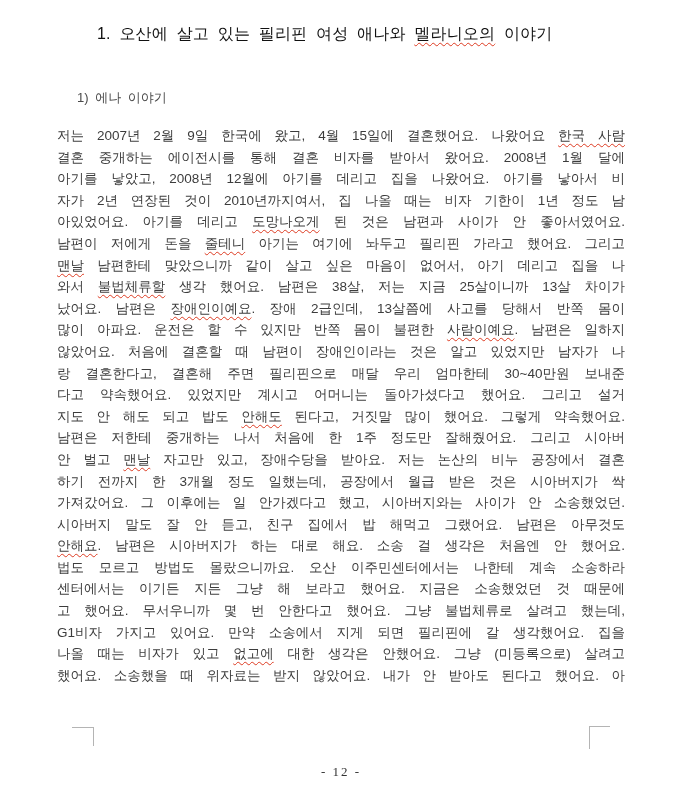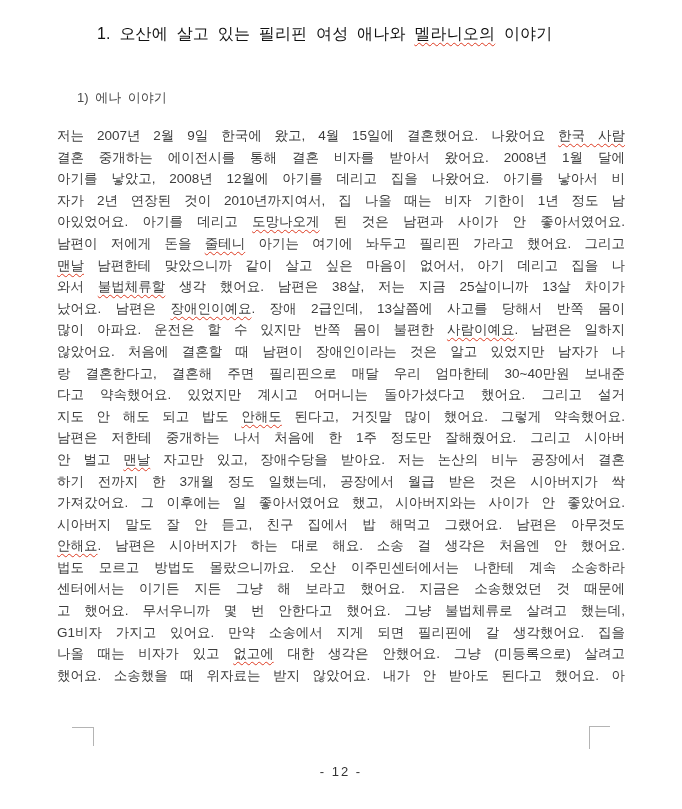--- a/index.html
+++ b/index.html
@@ -85,20 +85,21 @@
   }
   .pagenum {
     position: absolute;
     left: 0;
     right: 0;
     top: 764px;
     text-align: center;
     font-size: 13px;
     color: #333333;
     letter-spacing: 2px;
+    font-family: Liberation Serif, serif;
   }
 </style>
 </head>
 <body>
 
 <div class="page">
   <h1 class="title"><span>1. 오산에 살고 있는 필리핀 여성 애나와 </span><span class="sp">멜라니오의</span><span> 이야기</span></h1>
   <div class="subtitle">1) 에나 이야기</div>
   <div class="body-text">
       <div class="line"><span>저는 2007년 2월 9일 한국에 왔고, 4월 15일에 결혼했어요. 나왔어요 </span><span class="sp">한국 사람</span></div>
@@ -111,21 +112,21 @@
       <div class="line"><span>와서 </span><span class="sp">불법체류할</span><span> 생각 했어요. 남편은 38살, 저는 지금 25살이니까 13살 차이가</span></div>
       <div class="line"><span>났어요. 남편은 </span><span class="sp">장애인이예요</span><span>. 장애 2급인데, 13살쯤에 사고를 당해서 반쪽 몸이</span></div>
       <div class="line"><span>많이 아파요. 운전은 할 수 있지만 반쪽 몸이 불편한 </span><span class="sp">사람이예요</span><span>. 남편은 일하지</span></div>
       <div class="line"><span>않았어요. 처음에 결혼할 때 남편이 장애인이라는 것은 알고 있었지만 남자가 나</span></div>
       <div class="line"><span>랑 결혼한다고, 결혼해 주면 필리핀으로 매달 우리 엄마한테 30~40만원 보내준</span></div>
       <div class="line"><span>다고 약속했어요. 있었지만 계시고 어머니는 돌아가셨다고 했어요. 그리고 설거</span></div>
       <div class="line"><span>지도 안 해도 되고 밥도 </span><span class="sp">안해도</span><span> 된다고, 거짓말 많이 했어요. 그렇게 약속했어요.</span></div>
       <div class="line"><span>남편은 저한테 중개하는 나서 처음에 한 1주 정도만 잘해줬어요. 그리고 시아버</span></div>
       <div class="line"><span>안 벌고 </span><span class="sp">맨날</span><span> 자고만 있고, 장애수당을 받아요. 저는 논산의 비누 공장에서 결혼</span></div>
       <div class="line"><span>하기 전까지 한 3개월 정도 일했는데, 공장에서 월급 받은 것은 시아버지가 싹</span></div>
-      <div class="line"><span>가져갔어요. 그 이후에는 일 좋아서였어요 했고, 시아버지와는 사이가 안 좋았어요.</span></div>
+      <div class="line"><span>가져갔어요. 그 이후에는 일 안가겠다고 했고, 시아버지와는 사이가 안 소송했었던.</span></div>
       <div class="line"><span>시아버지 말도 잘 안 듣고, 친구 집에서 밥 해먹고 그랬어요. 남편은 아무것도</span></div>
       <div class="line"><span class="sp">안해요</span><span>. 남편은 시아버지가 하는 대로 해요. 소송 걸 생각은 처음엔 안 했어요.</span></div>
       <div class="line"><span>법도 모르고 방법도 몰랐으니까요. 오산 이주민센터에서는 나한테 계속 소송하라</span></div>
       <div class="line"><span>센터에서는 이기든 지든 그냥 해 보라고 했어요. 지금은 소송했었던 것 때문에</span></div>
       <div class="line"><span>고 했어요. 무서우니까 몇 번 안한다고 했어요. 그냥 불법체류로 살려고 했는데,</span></div>
       <div class="line"><span>G1비자 가지고 있어요. 만약 소송에서 지게 되면 필리핀에 갈 생각했어요. 집을</span></div>
       <div class="line"><span>나올 때는 비자가 있고 </span><span class="sp">없고에</span><span> 대한 생각은 안했어요. 그냥 (미등록으로) 살려고</span></div>
       <div class="line"><span>했어요. 소송했을 때 위자료는 받지 않았어요. 내가 안 받아도 된다고 했어요. 아</span></div>
     </div>
   <div class="corner corner-left"></div>

